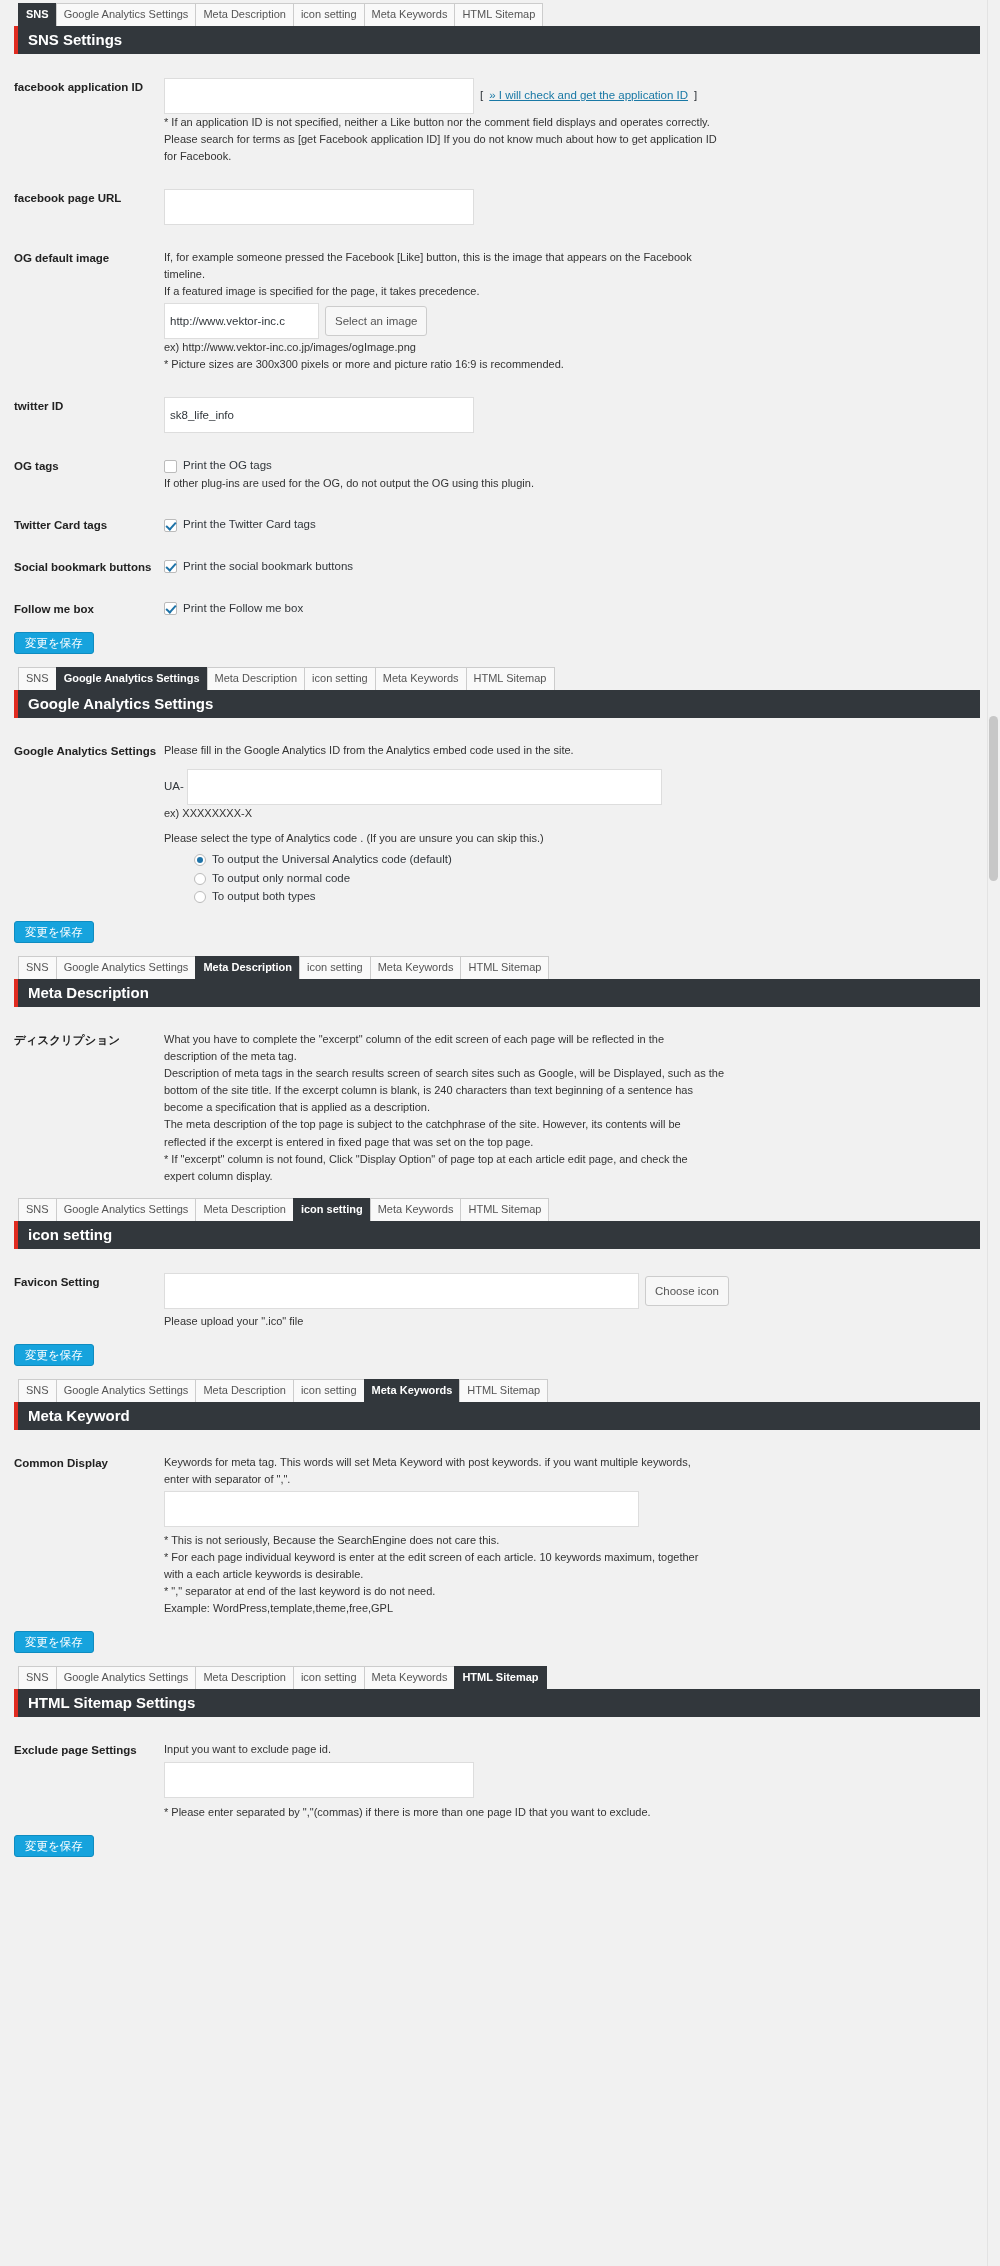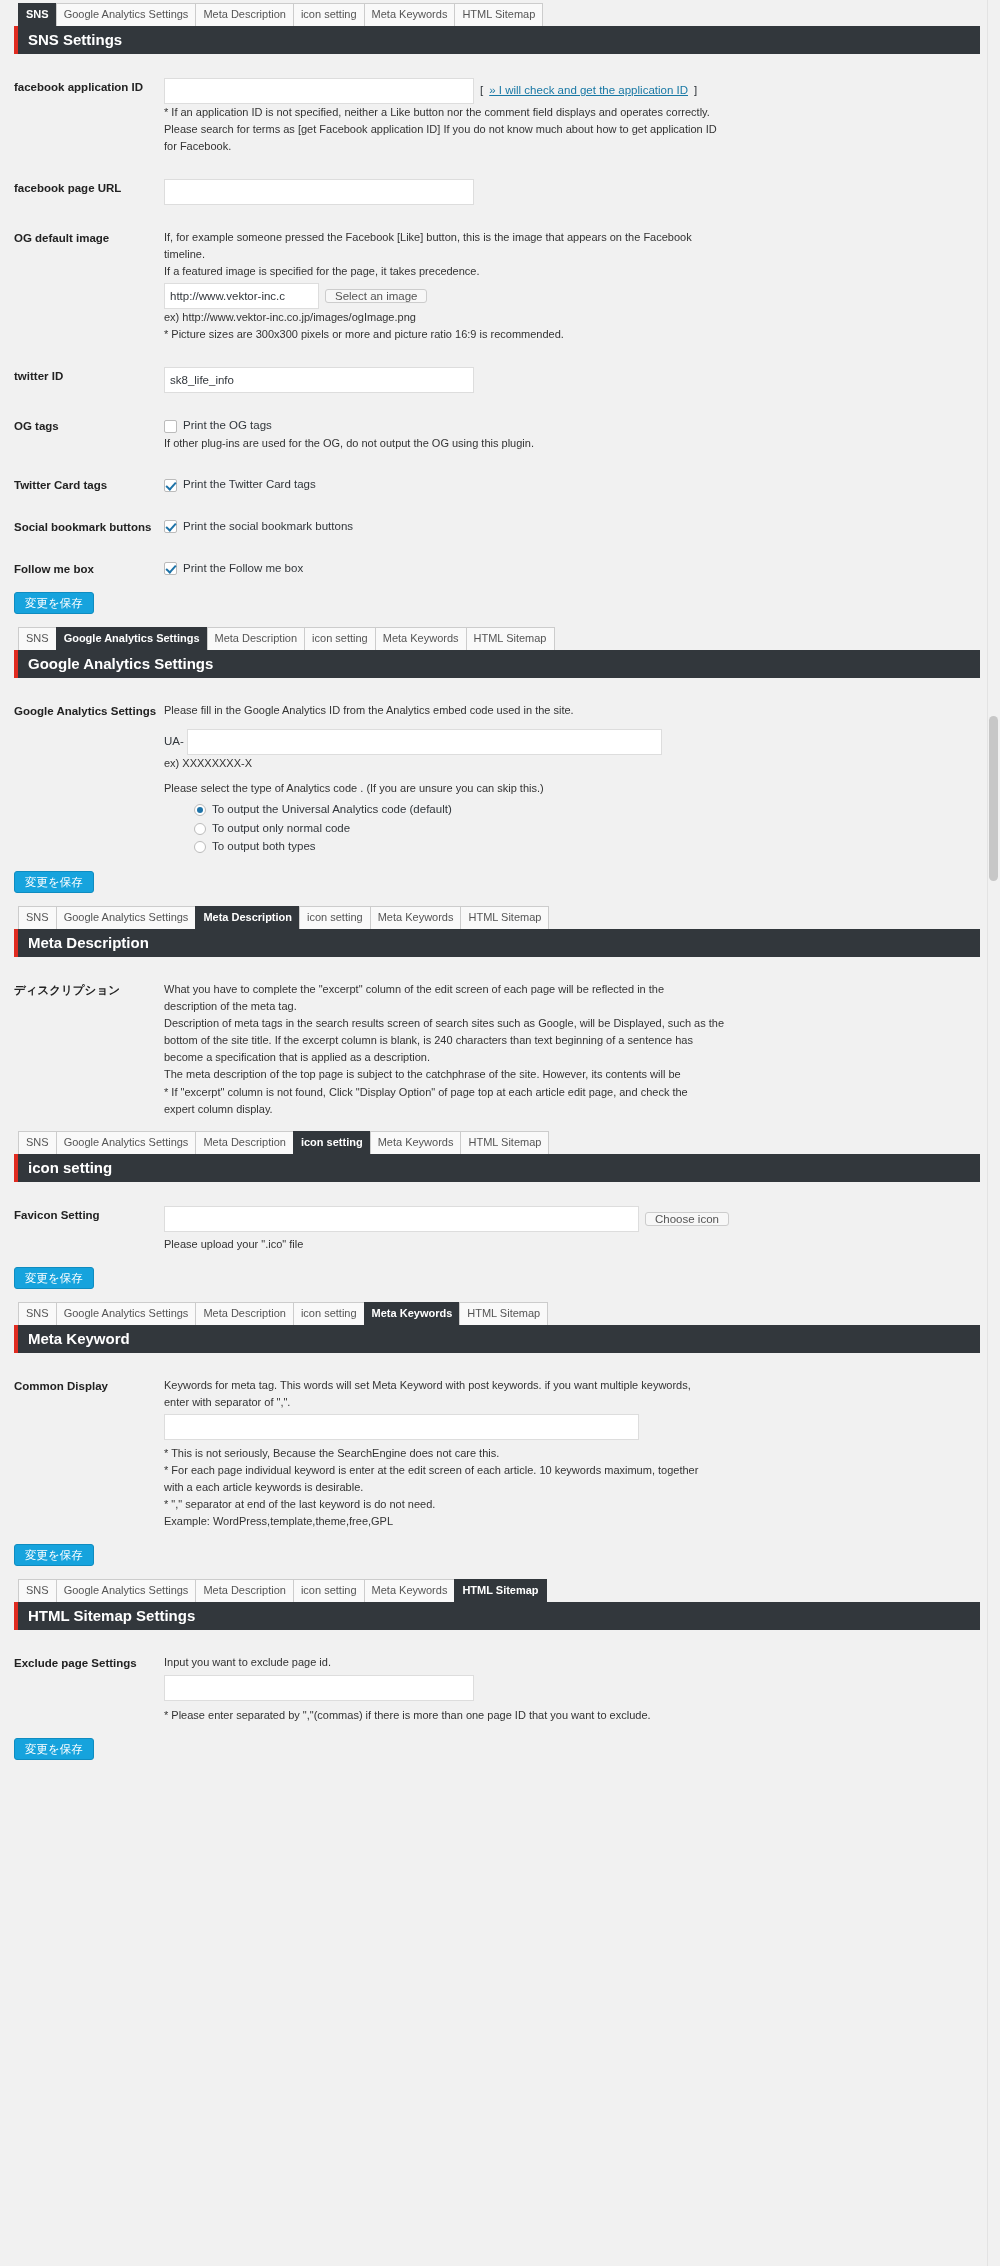--- a/index.html
+++ b/index.html
@@ -72,40 +72,40 @@
     color:#222;
     padding-top:2px;
     line-height:1.35;
   }
   .row .fld { flex:1 1 auto; line-height:1.55; font-size:11.5px; color:#32373c; }
   .desc { color:#333; font-size:11px; line-height:1.55; }
 
   input[type=text]{
     border:1px solid #ddd;
     background:#fff;
-    height:26px;
+    height:36px;
     padding:1px 5px;
     font-family:"Liberation Sans", sans-serif;
     font-size:11.5px;
     color:#32373c;
     outline:none;
   }
   .inp-md { width:155px; }
   .inp-lg { width:310px; }
   .inp-xl { width:475px; }
   .inp-ua { width:475px; }
 
   .btn-grey{
     background:#f7f7f7;
     border:1px solid #ccc;
     border-radius:3px;
     color:#555;
     font-size:11.5px;
     font-family:"Liberation Sans", sans-serif;
-    height:14px;
+    height:30px;
     padding:0 9px;
     cursor:pointer;
   }
   .btn-primary{
     background:#16a3dd;
     border:1px solid #0f8cc0;
     border-radius:3px;
     color:#fff;
     font-size:11.5px;
     font-family:"Liberation Sans", sans-serif;
@@ -360,20 +360,21 @@
     <div class="gap-md"></div>
     <div class="row">
       <div class="lab">ディスクリプション</div>
       <div class="fld">
         <div class="desc">What you have to complete the "excerpt" column of the edit screen of each page will be reflected in the</div>
         <div class="desc">description of the meta tag.</div>
         <div class="desc">Description of meta tags in the search results screen of search sites such as Google, will be Displayed, such as the</div>
         <div class="desc">bottom of the site title. If the excerpt column is blank, is 240 characters than text beginning of a sentence has</div>
         <div class="desc">become a specification that is applied as a description.</div>
         <div class="desc">The meta description of the top page is subject to the catchphrase of the site. However, its contents will be</div>
+        <div class="desc">reflected if the excerpt is entered in fixed page that was set on the top page.</div>
         <div class="desc">* If "excerpt" column is not found, Click "Display Option" of page top at each article edit page, and check the</div>
         <div class="desc">expert column display.</div>
       </div>
     </div>
   </div>
 
   <div style="height:10px;"></div>
 
   <div class="tabs">
     <div class="tab"><span>SNS</span></div>

